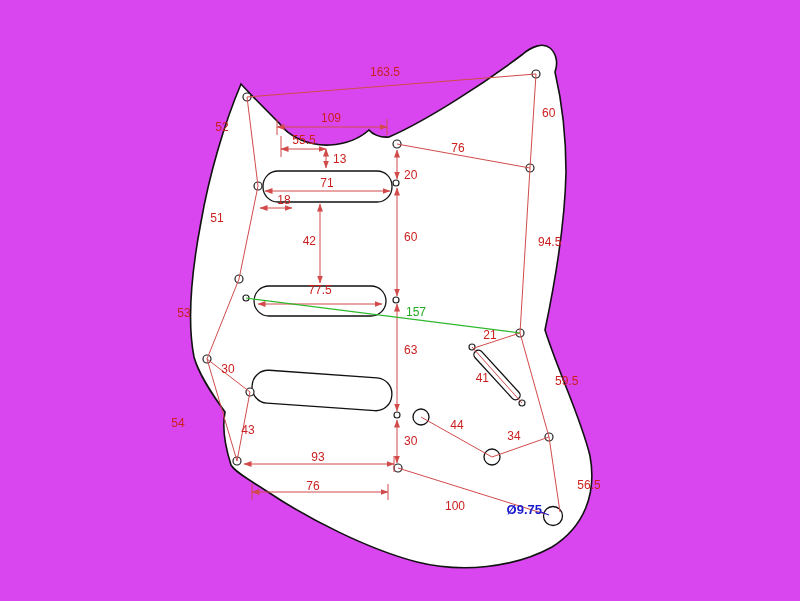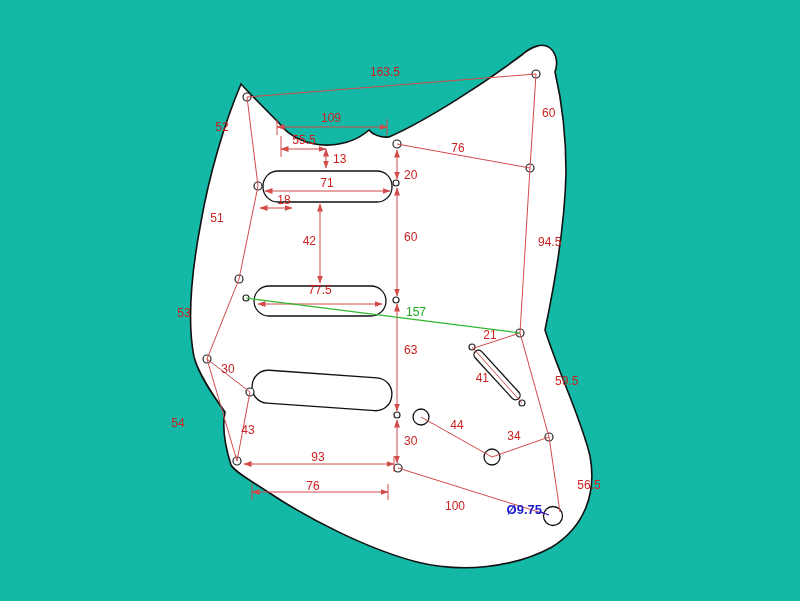--- a/index.html
+++ b/index.html
@@ -1,16 +1,16 @@
 <!DOCTYPE html>
 <html><head>
 <meta charset="utf-8">
 <style>
   html,body{margin:0;padding:0;background:#ffffff;}
-  .canvas{position:relative;width:800px;height:601px;background:#14b8a6;overflow:hidden;
+  .canvas{position:relative;width:800px;height:601px;background:#d946ef;overflow:hidden;
           font-family:"Liberation Sans", sans-serif;}
   svg{display:block;}
   .outline{fill:#ffffff;stroke:#111111;stroke-width:1.6;}
   .cut{fill:#ffffff;stroke:#111111;stroke-width:1.3;}
   .screw{fill:#ffffff;stroke:#222222;stroke-width:1.2;}
   .lr{stroke:#d14b4b;stroke-width:1;fill:none;}
   .lg{stroke:#2db82d;stroke-width:1.2;fill:none;}
   .lb{stroke:#1a1acc;stroke-width:1.2;fill:none;}
   .dl{fill:#cc2020;font-size:12px;font-family:"Liberation Sans",sans-serif;}
   .dg{fill:#1faa1f;font-size:12px;font-family:"Liberation Sans",sans-serif;}

